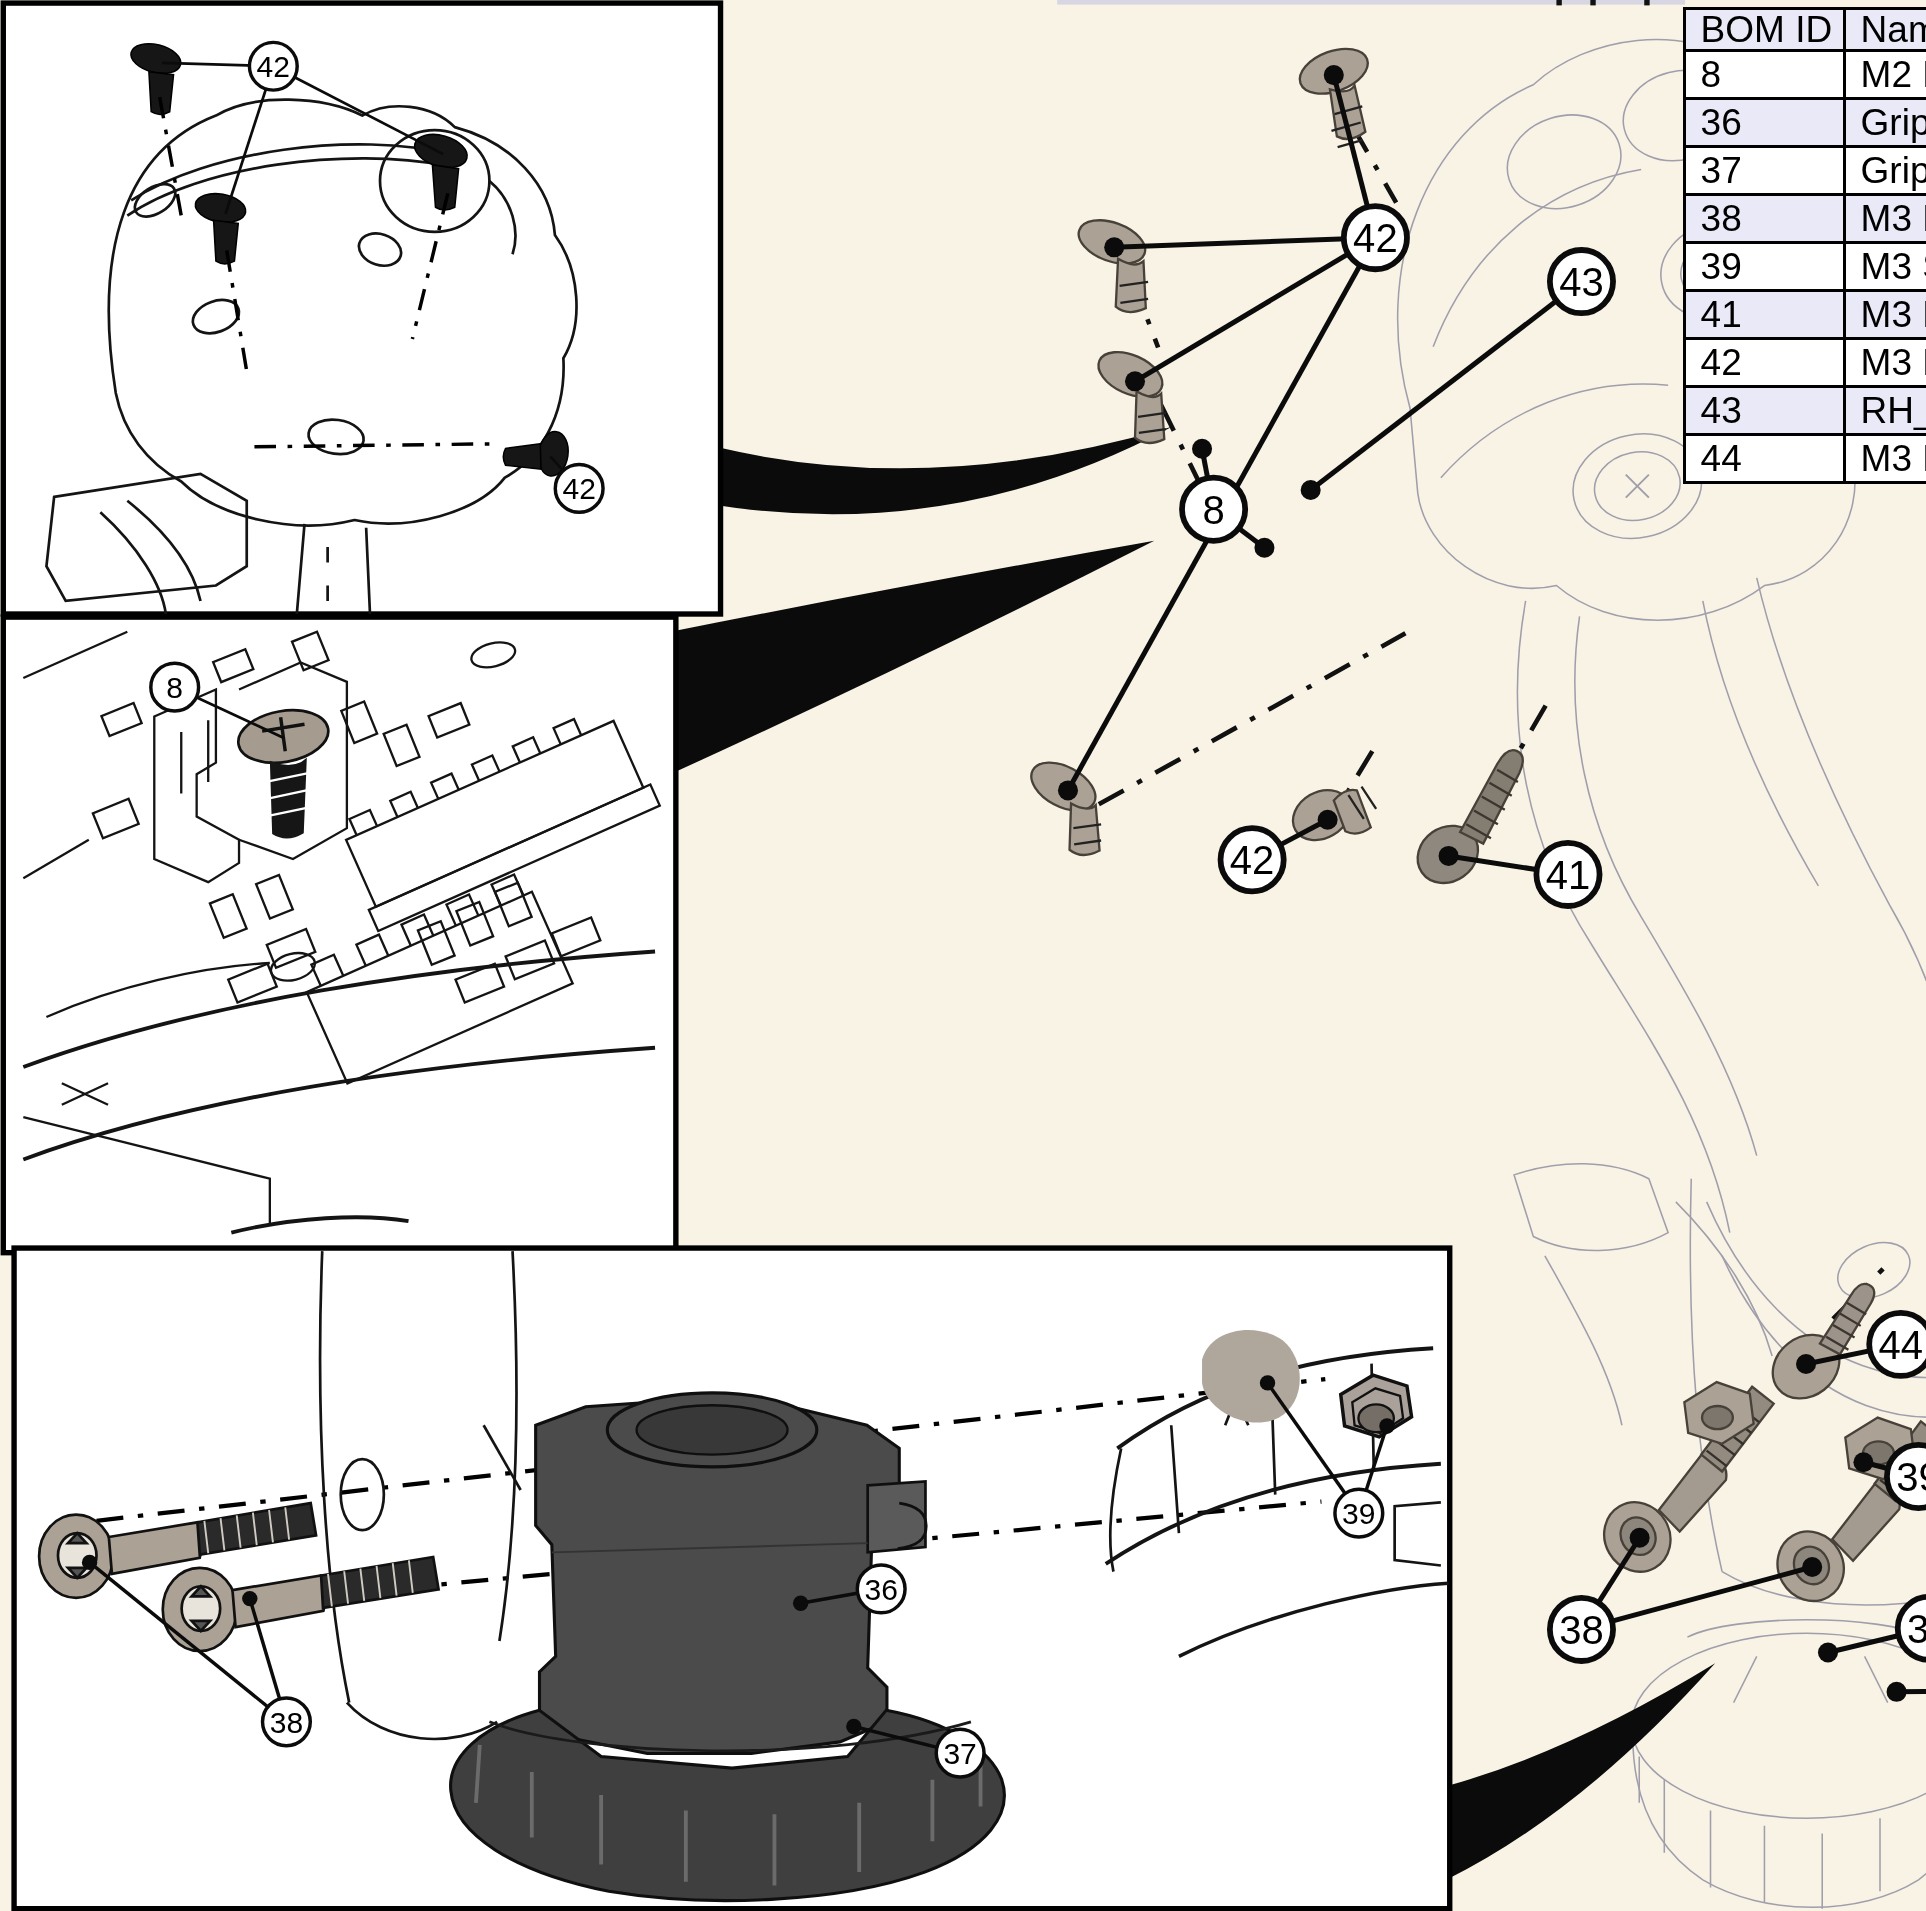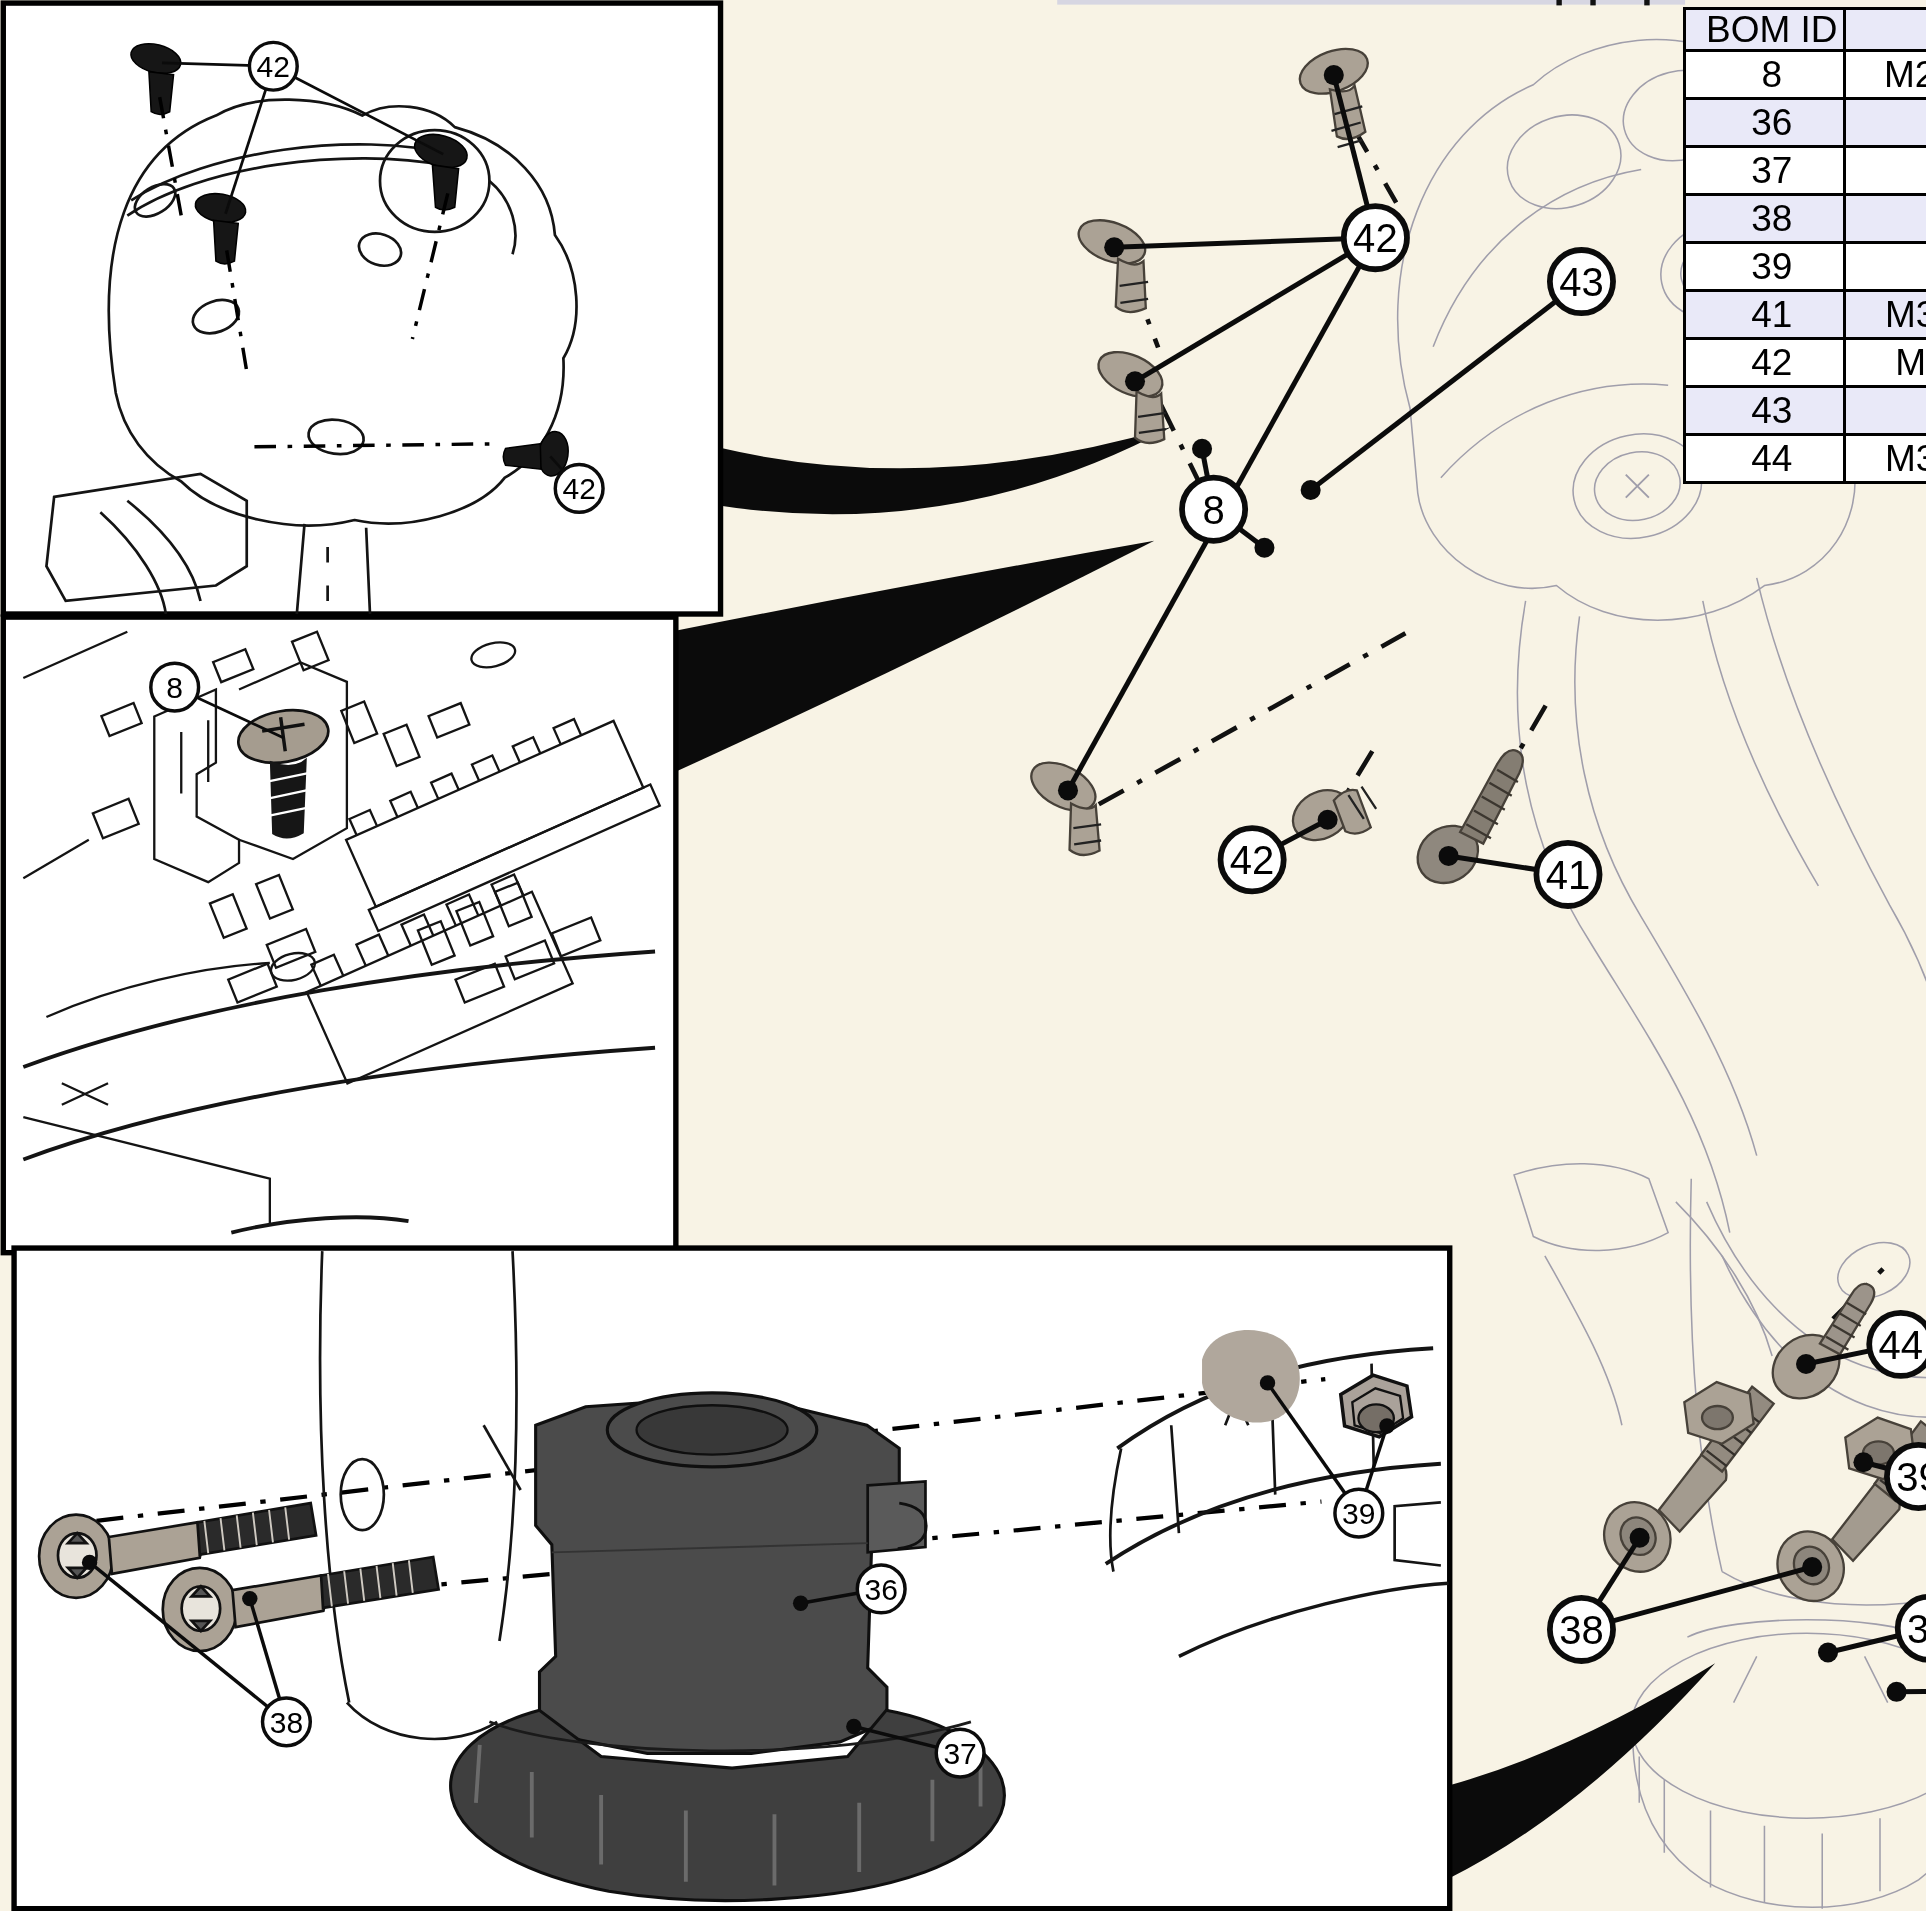--- a/index.html
+++ b/index.html
@@ -13,21 +13,21 @@
   svg{position:absolute;left:0;top:0;}
   
   #bom-table{
     position:absolute;left:1683px;top:7px;width:1019px;
     border-collapse:collapse;table-layout:fixed;
     background:#ffffff;
   }
   #bom-table th,#bom-table td{
     border:3.5px solid #000;
     font-size:37px;line-height:1;
-    padding:0 0 0 14.6px;text-align:center;vertical-align:middle;
+    padding:0 0 0 14.6px;text-align:left;vertical-align:middle;
     white-space:nowrap;overflow:hidden;font-weight:normal;color:#000;
   }
   #bom-table th{height:39px;background:#e9e9f8;}
   #bom-table td{height:45px;}
   #bom-table tr.alt td{background:#e9e9f8;}
   #bom-table col.c-id{width:160px;}
   .balloon-text{font-family:"Liberation Sans",sans-serif;}
 </style>
 </head>
 <body>

